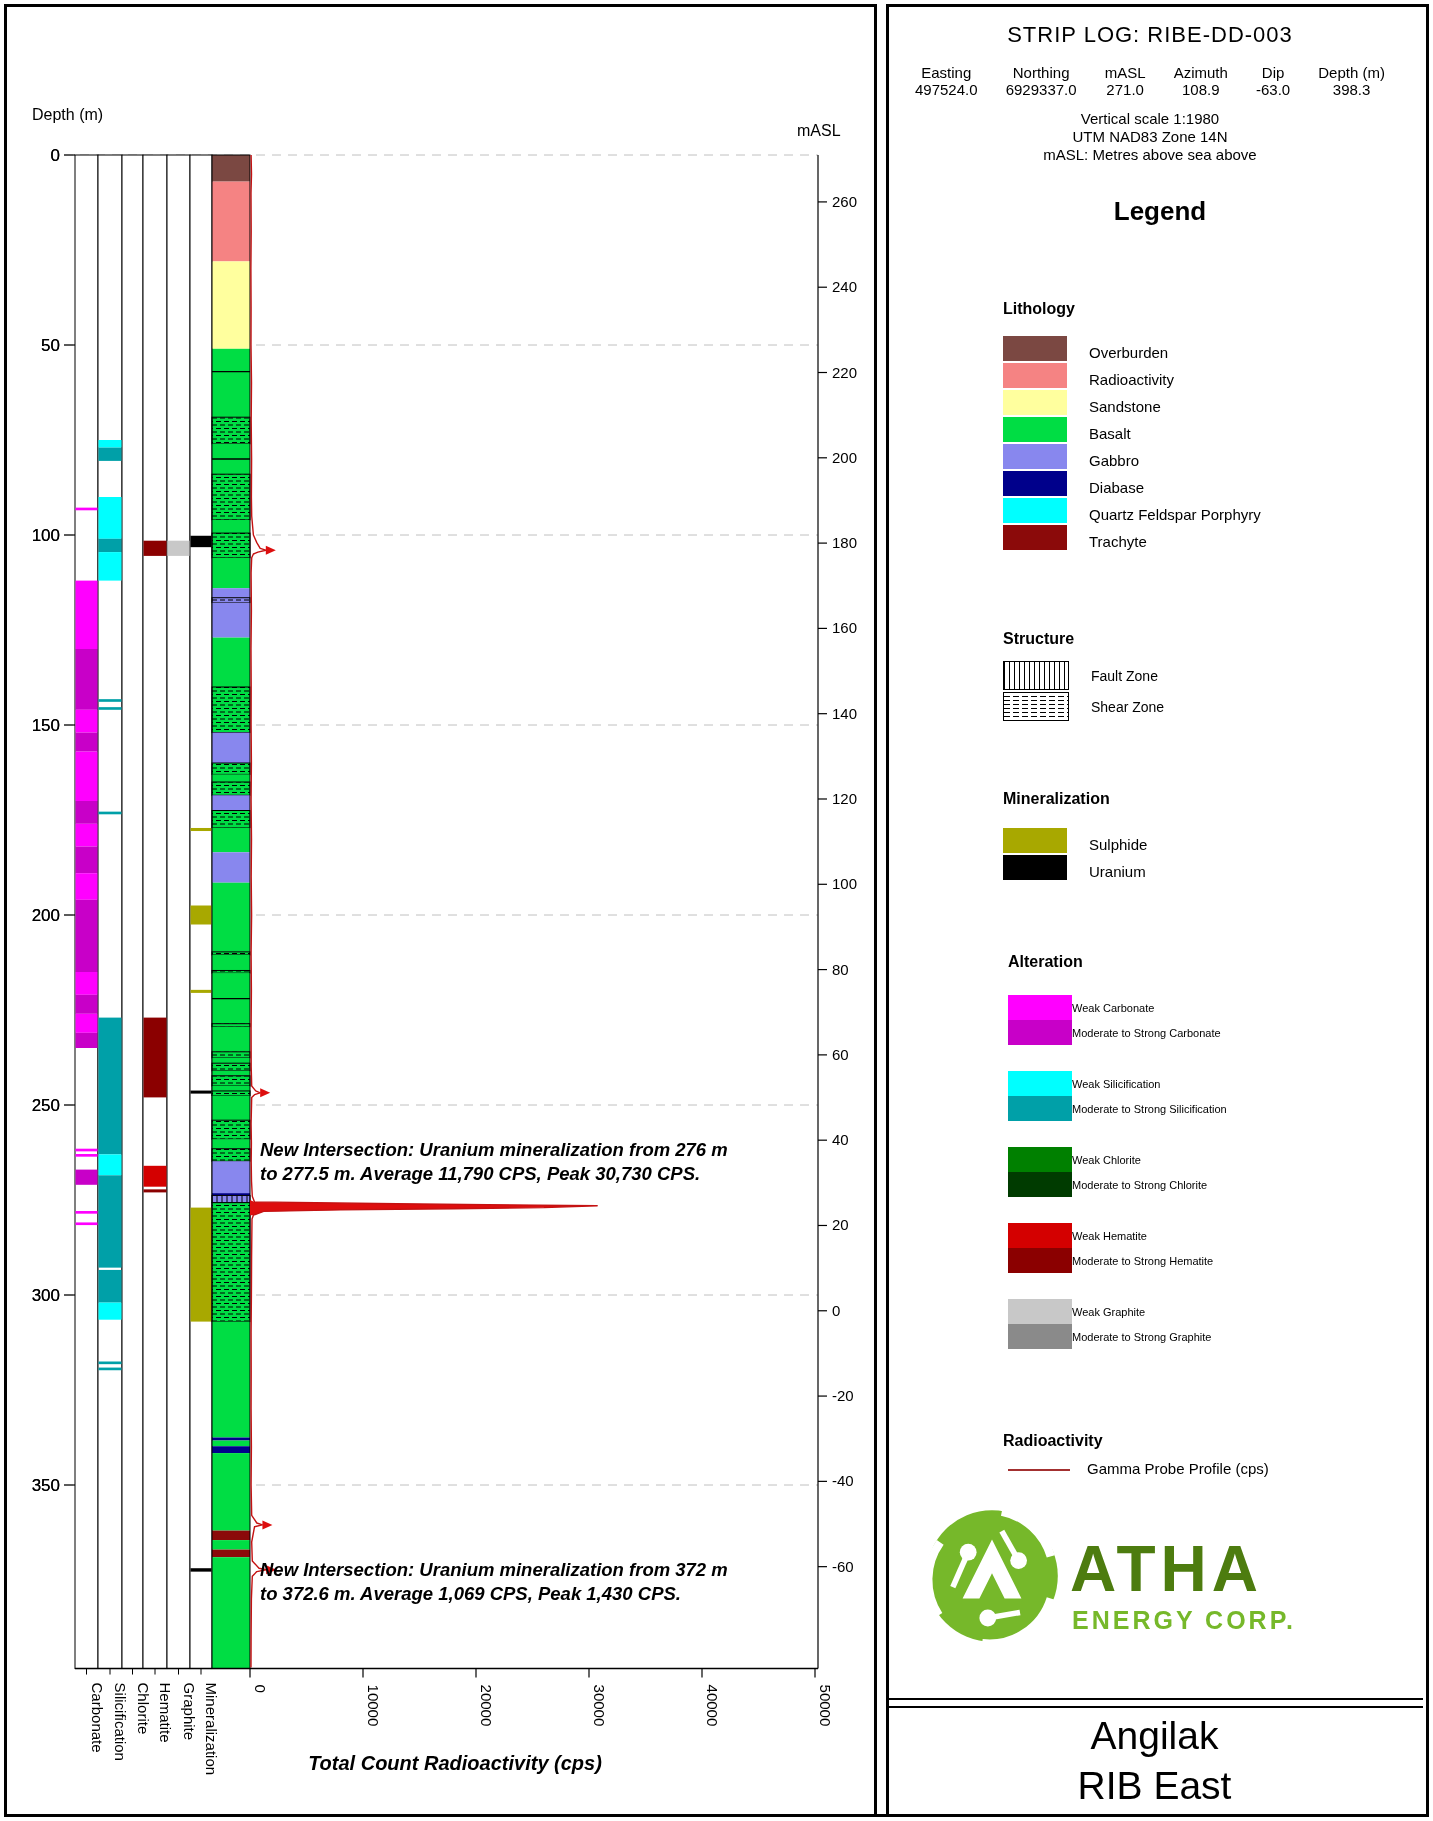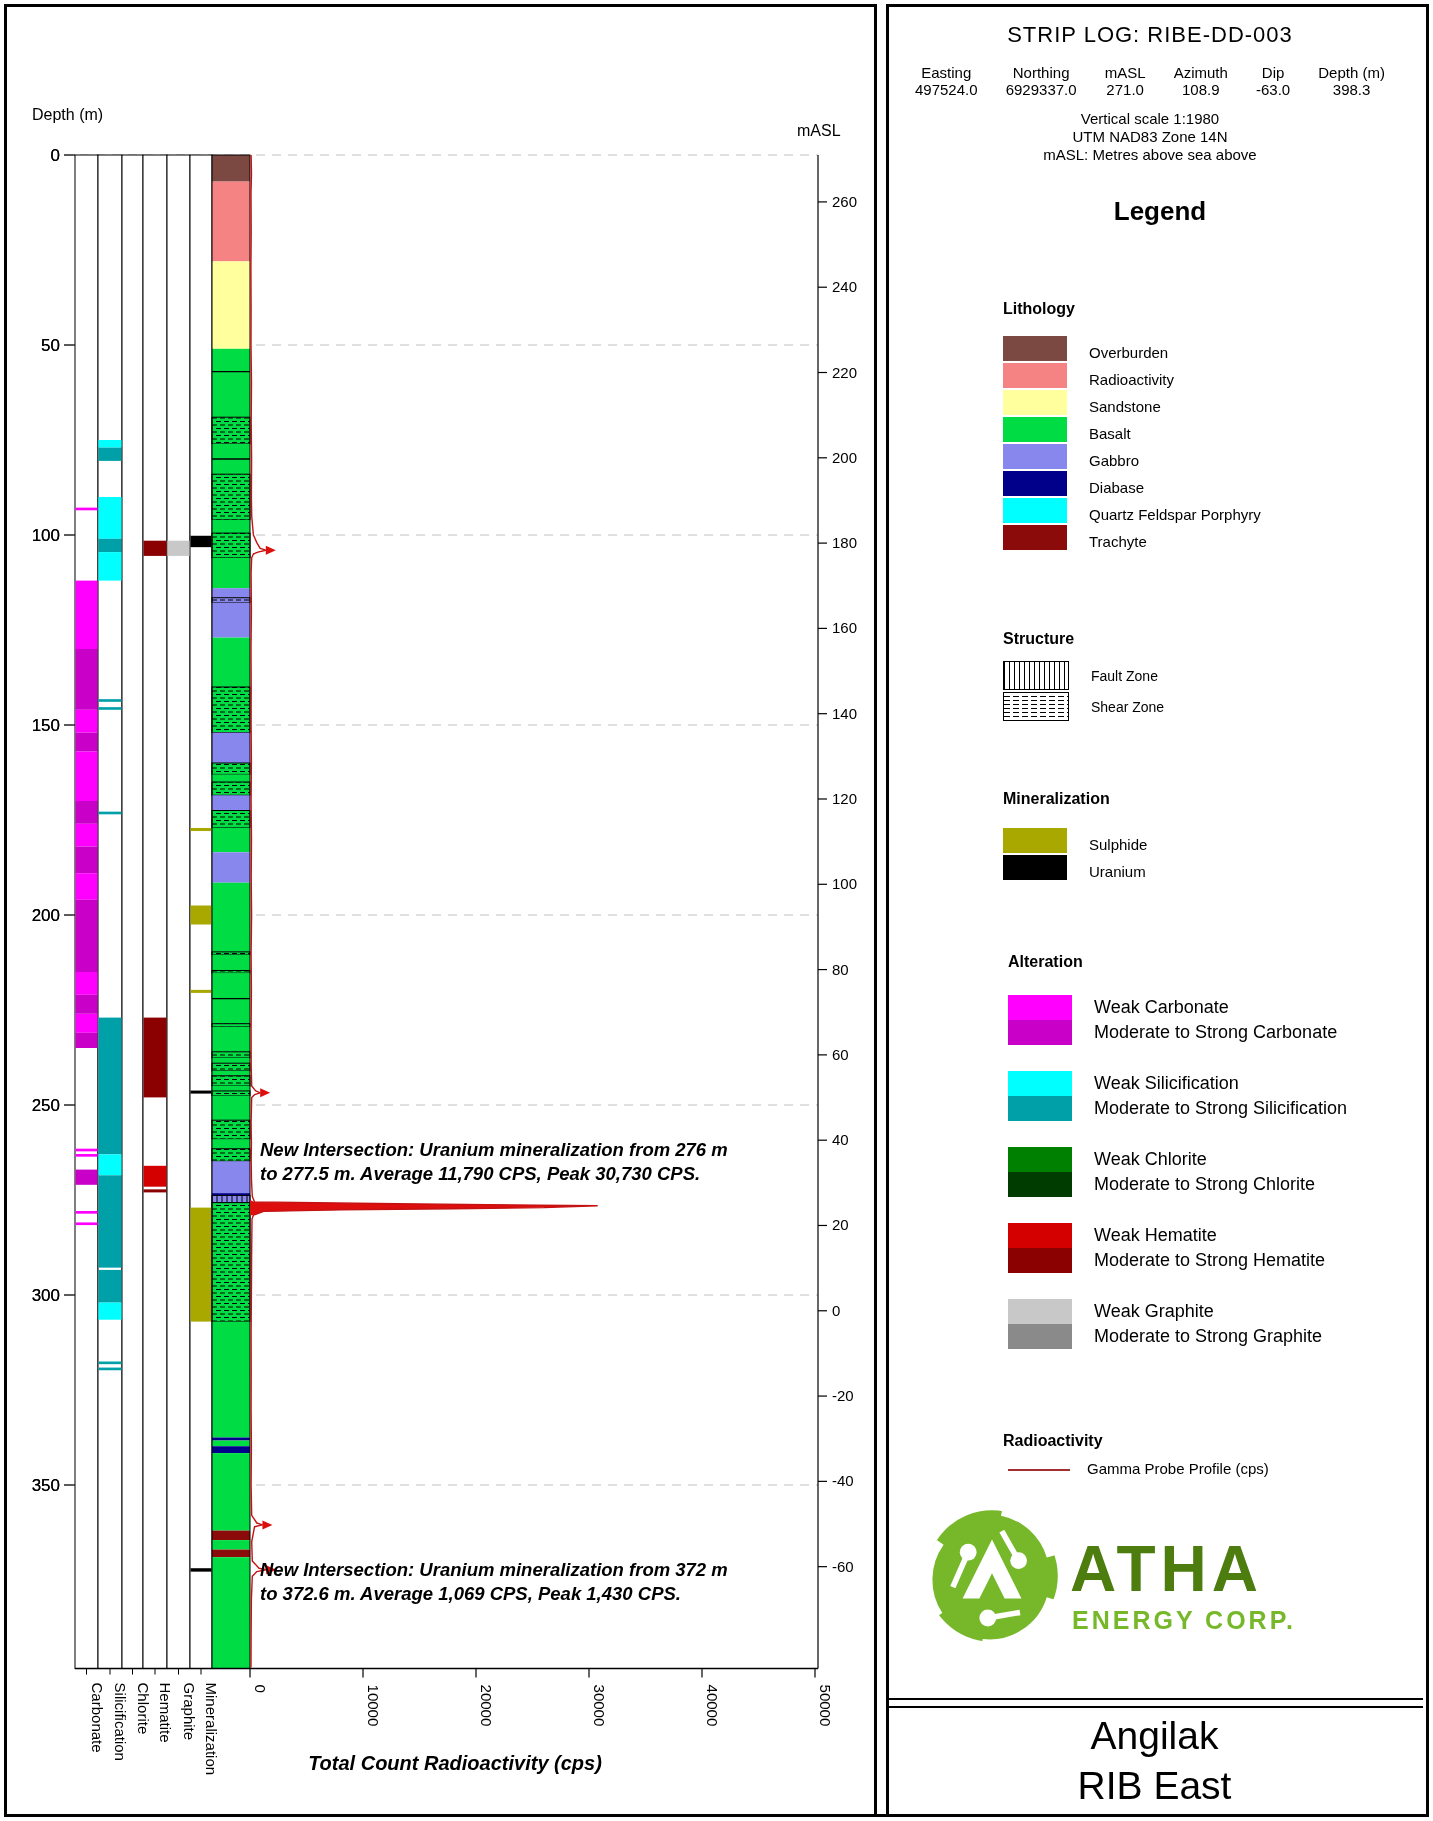--- a/index.html
+++ b/index.html
@@ -24,21 +24,21 @@
   .srow{display:flex;align-items:center;height:31px;}
   .srow .sw{width:64px;height:27px;flex:0 0 64px;border:1px solid #000;background:#fff;}
   .srow .lb{margin-left:22px;font-size:14px;}
   .sw.fault{background-image:repeating-linear-gradient(to right,#000 0 1px,transparent 1px 5px);}
   .sw.shear{background-image:
       repeating-linear-gradient(to right,transparent 0 6px,#fff 6px 9px),
       repeating-linear-gradient(to bottom,transparent 0 3px,#000 3px 4px);}
   .pair{margin-bottom:26px;}
   .prow{display:flex;align-items:center;height:25px;}
   .prow .sw{width:64px;height:25px;flex:0 0 64px;}
-  .prow .lb{margin-left:22px;font-size:18px;white-space:nowrap;}
+  .prow .lb{font-size:11px;white-space:nowrap;}
   .anno{font-size:18.5px;font-weight:bold;font-style:italic;line-height:1.3;white-space:nowrap;}
   .x-title{left:245px;top:1752px;width:420px;text-align:center;font-size:20px;font-weight:bold;font-style:italic;}
   .rad-line{left:1008px;top:1469px;width:62px;height:0;border-top:2px solid #A33030;}
   .rad-label{left:1087px;top:1460px;font-size:15px;}
   .logo-wrap{left:922px;top:1503px;width:140px;height:146px;}
   .atha-name{left:1070px;top:1532px;font-size:64px;font-weight:bold;letter-spacing:5px;color:#4d7c0f;}
   .atha-sub{left:1072px;top:1606px;font-size:25px;font-weight:bold;letter-spacing:3px;}
   .footer-line{width:537px;left:886px;text-align:center;font-size:39px;}
 </style>
 </head>

